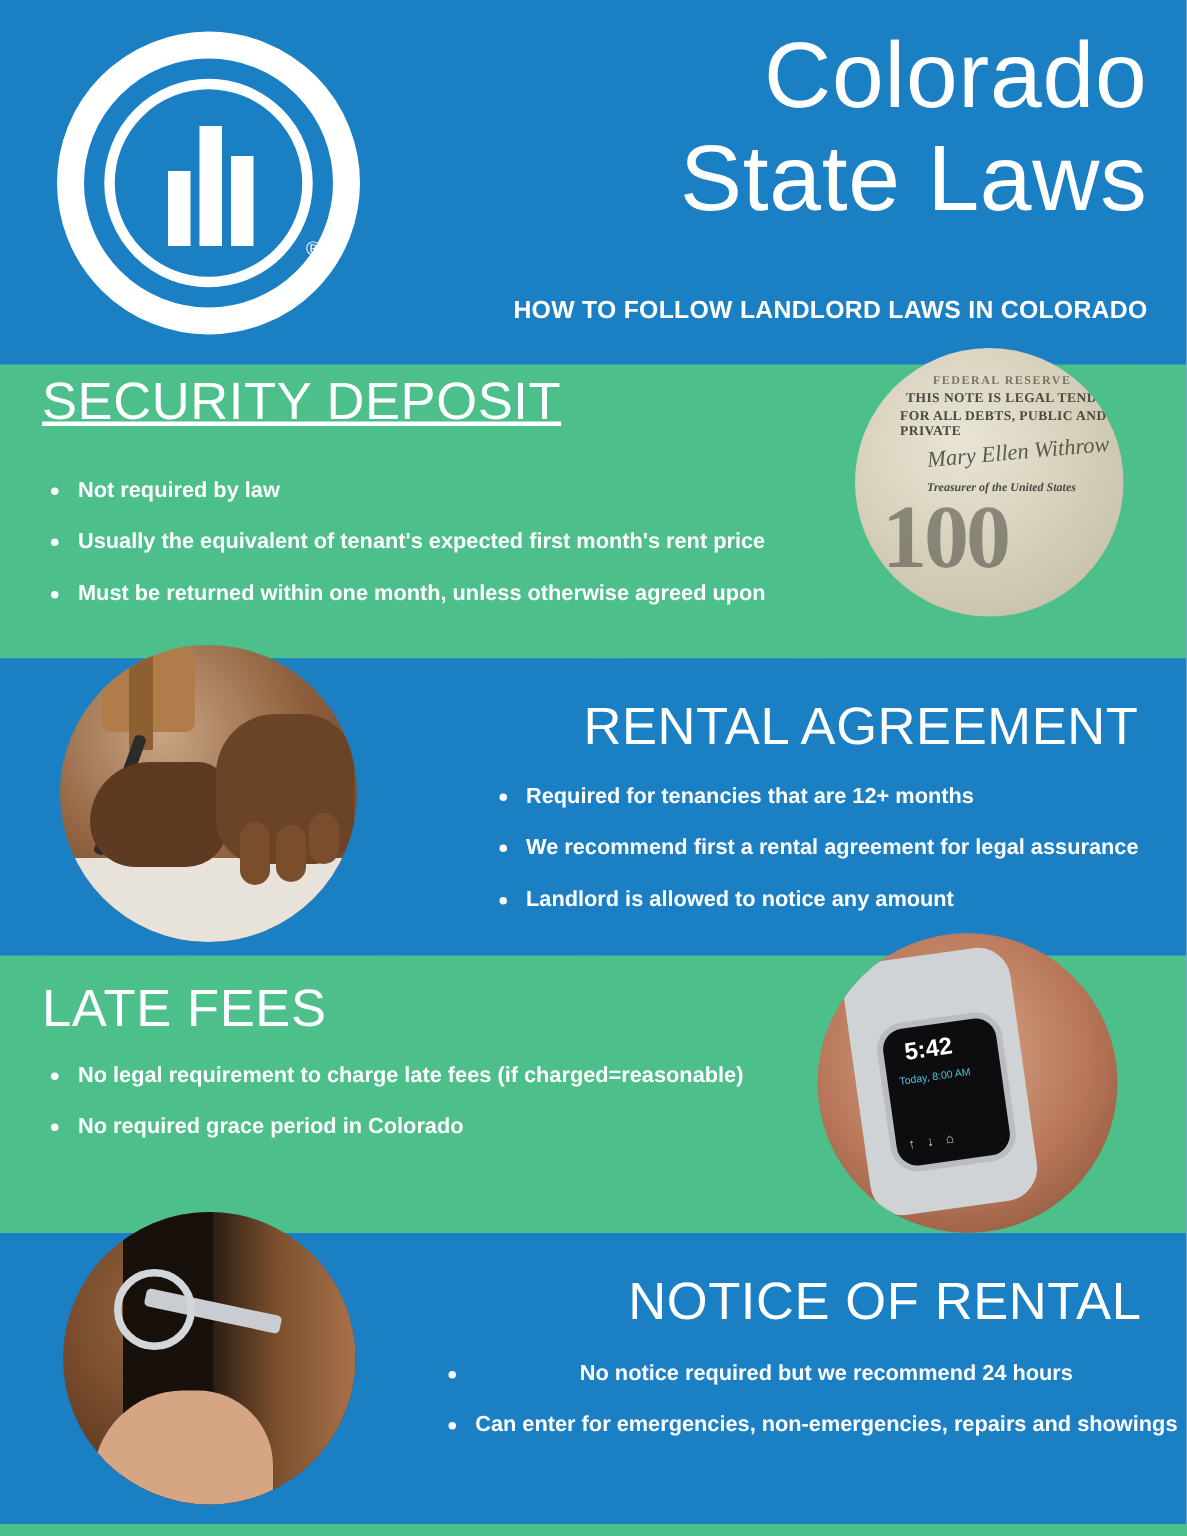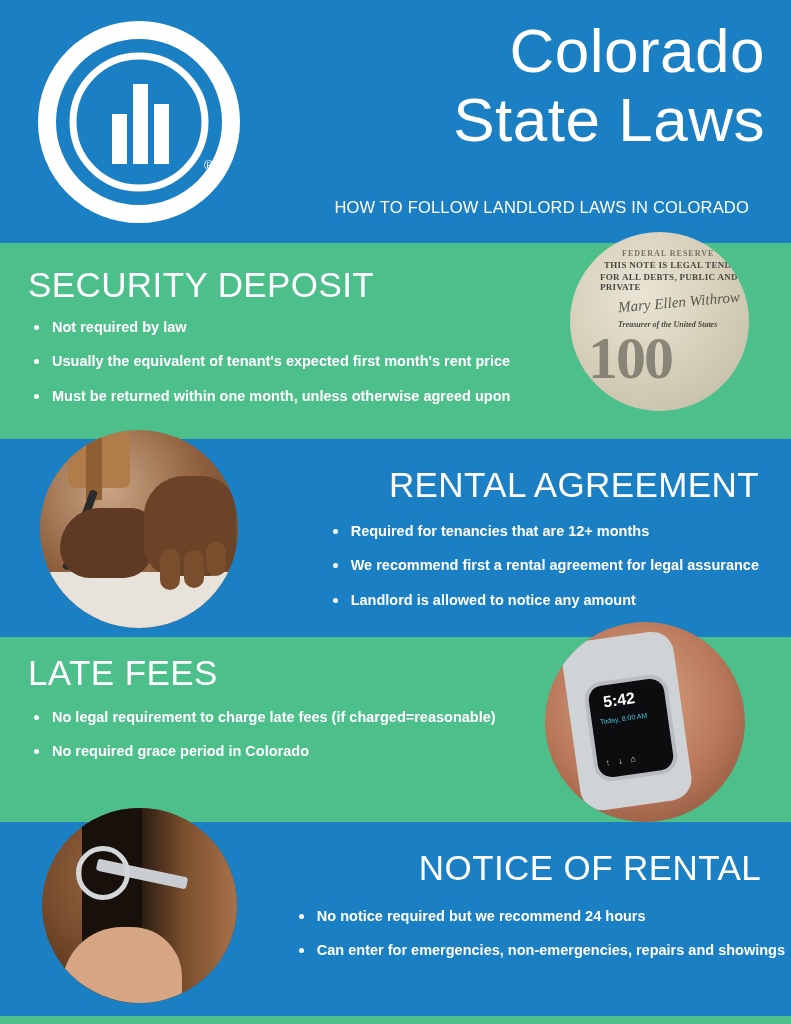--- a/index.html
+++ b/index.html
@@ -38,22 +38,22 @@
   .logo svg { width:100%; height:100%; display:block; }
 
   .header-title {
     position:absolute; right:26px; top:16px;
     width:520px; text-align:right;
     color:#fff; font-weight:400;
     font-size:62px; line-height:1.12;
     letter-spacing:0.5px;
   }
   .header-sub {
-    position:absolute; right:42px; top:198px;
-    color:#fff; font-weight:normal; font-size:16.5px;
+    position:absolute; right:26px; top:198px;
+    color:#fff; font-weight:bold; font-size:16.5px;
     letter-spacing:0.2px;
     text-align:right;
   }
 
   
   .section { position:relative; z-index:2; }
   .sec-title {
     color:#fff; font-size:35px; font-weight:400;
     letter-spacing:0.4px;
   }
@@ -76,21 +76,21 @@
   .photo {
     border-radius:50%;
     overflow:hidden;
     position:absolute;
     background:#7d6a5a;
   }
   .photo .ph-inner { width:100%; height:100%; display:block; }
 
   
   .sec1 { height:196px; background:#4cbf8a; }
-  .sec1 .sec-title { position:absolute; left:28px; top:22px; }
+  .sec1 .sec-title { position:absolute; left:28px; top:5px;text-decoration:underline; }
   .sec1 ul { position:absolute; left:30px; top:76px; }
 
   .photo-money {
     right:42px; top:-11px; width:179px; height:179px;
     background:radial-gradient(circle at 40% 35%, #e9e4d4 0%, #d8d2bd 45%, #bfb9a2 100%);
   }
   .money-art { position:relative; width:100%; height:100%; }
   .money-art .m-txt {
     position:absolute; color:#4a4a42;
     font-family:"Liberation Serif", serif;
@@ -178,21 +178,21 @@
     color:#4cc1e0; font-size:7px;
   }
   .watch-art .icons {
     position:absolute; left:8px; bottom:10px;
     color:#cfd3d6; font-size:9px; letter-spacing:8px;
   }
 
   
   .sec4 { height:202px; background:#1b7fc4; }
   .sec4 .sec-title { position:absolute; right:30px; top:26px; }
-  .sec4 ul { position:absolute; right:6px; top:86px; text-align:left; }
+  .sec4 ul { position:absolute; right:6px; top:86px; text-align:center; }
   .photo-key {
     left:42px; top:-14px; width:195px; height:195px;
     background:radial-gradient(circle at 40% 35%, #9e6b45 0%, #6d4326 55%, #3a2615 100%);
   }
   .key-art { position:relative; width:100%; height:100%; }
   .key-art .door {
     position:absolute; right:0; top:0; width:96px; height:100%;
     background:linear-gradient(90deg,#2a1c12 0%, #7b4f2d 45%, #a8714a 100%);
   }
   .key-art .dark {

